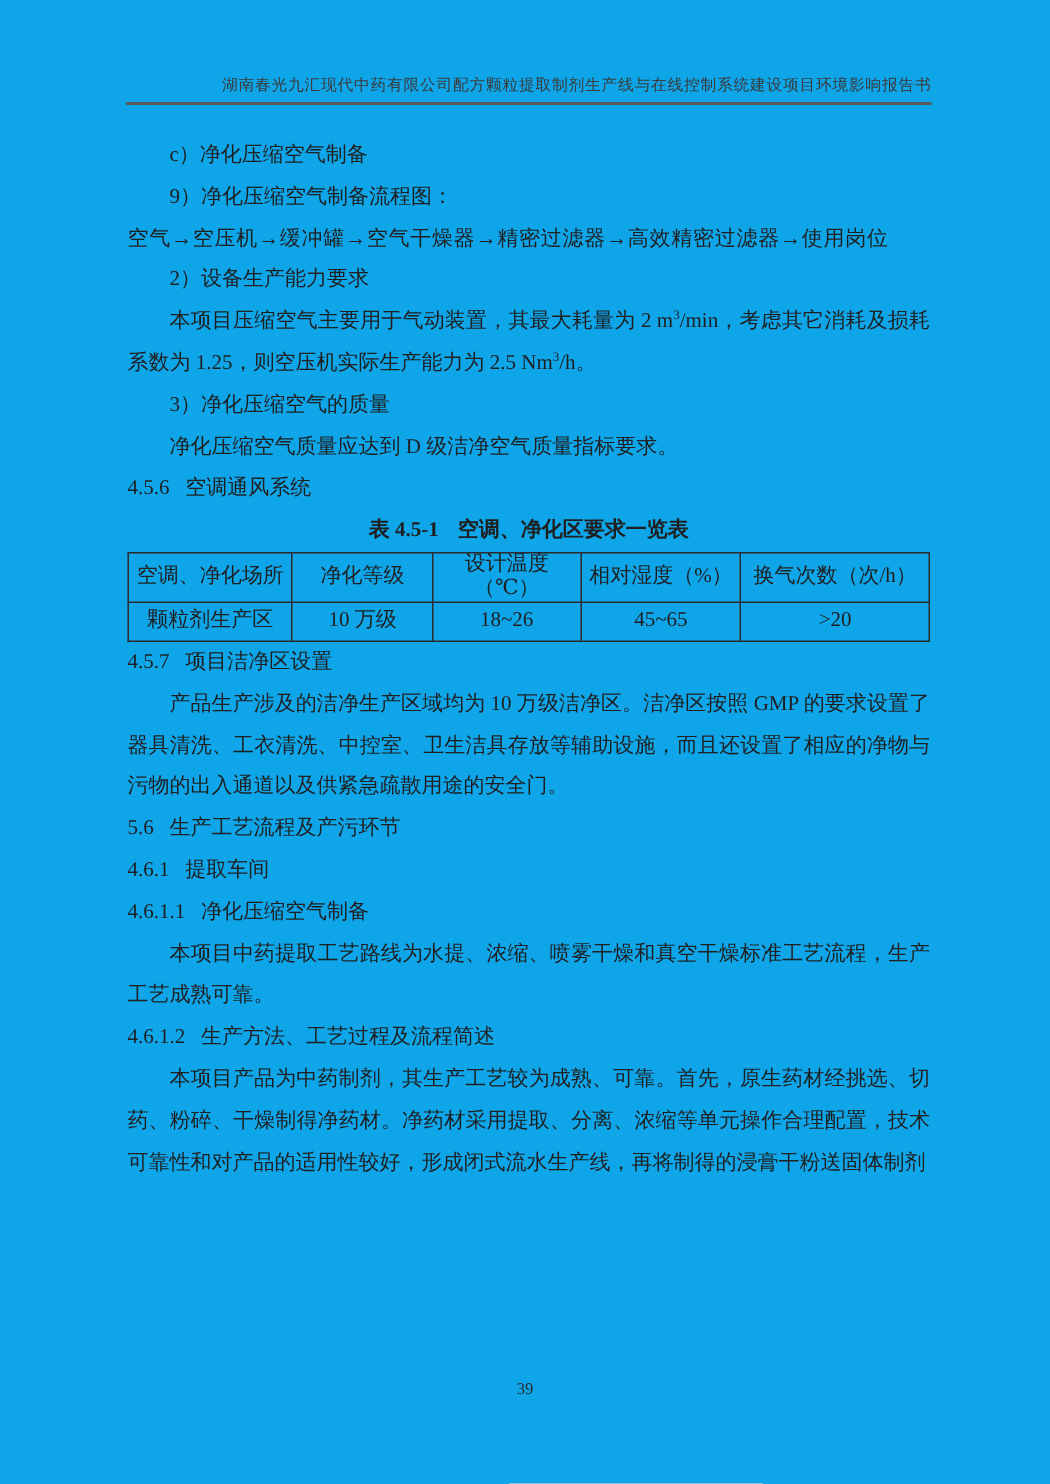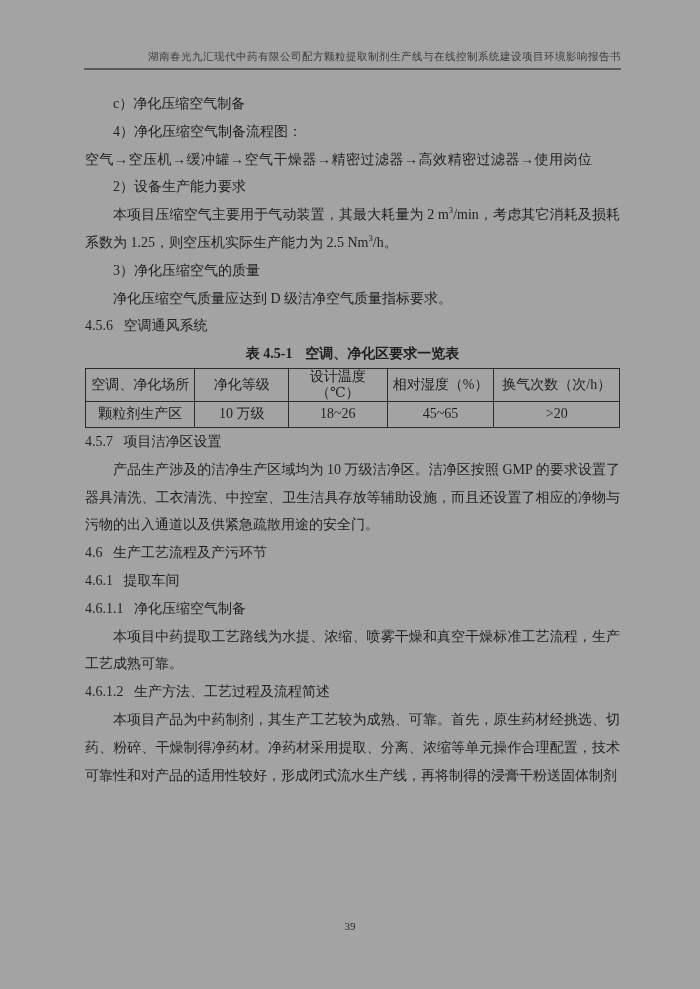--- a/index.html
+++ b/index.html
@@ -2,21 +2,21 @@
 <html lang="zh"><head>
 <meta charset="utf-8">
 <style>
   * { box-sizing: border-box; }
   html, body { margin: 0; padding: 0; background: #e8e8e8; }
   .page {
     position: relative;
     width: 700px;
     height: 989px;
     margin: 0 auto;
-    background: #a3a3a3;
+    background: #0ea5e9;
     font-family: "Liberation Serif", "DejaVu Serif", serif;
     color: #1f1f1f;
     overflow: hidden;
   }
   
   .page-header {
     position: absolute;
     top: 0; left: 84px;
     width: 537px;
   }
@@ -92,21 +92,21 @@
 <div class="page">
 
   <header class="page-header">
     <div class="header-title">湖南春光九汇现代中药有限公司配方颗粒提取制剂生产线与在线控制系统建设项目环境影响报告书</div>
     <div class="header-rule"></div>
   </header>
 
   <main class="content">
 
     <p class="indent2">c）净化压缩空气制备</p>
-    <p class="indent2">4）净化压缩空气制备流程图：</p>
+    <p class="indent2">9）净化压缩空气制备流程图：</p>
     <p class="flow-line">空气→空压机→缓冲罐→空气干燥器→精密过滤器→高效精密过滤器→使用岗位</p>
     <p class="indent2">2）设备生产能力要求</p>
 
     <p class="indent2"><span>本项目压缩空气主要用于气动装置，其最大耗量为 2 m</span><sup>3</sup><span>/min，考虑其它消耗及损耗系数为 1.25，则空压机实际生产能力为 2.5 Nm</span><sup>3</sup><span>/h。</span></p>
 
     <p class="indent2">3）净化压缩空气的质量</p>
     <p class="indent2">净化压缩空气质量应达到 D 级洁净空气质量指标要求。</p>
 
     <h3><span class="sec-num">4.5.6</span><span>空调通风系统</span></h3>
 
@@ -138,21 +138,21 @@
           <td>45~65</td>
           <td>&gt;20</td>
         </tr>
       </tbody>
     </table>
 
     <h3><span class="sec-num">4.5.7</span><span>项目洁净区设置</span></h3>
 
     <p class="indent2">产品生产涉及的洁净生产区域均为 10 万级洁净区。洁净区按照 GMP 的要求设置了器具清洗、工衣清洗、中控室、卫生洁具存放等辅助设施，而且还设置了相应的净物与污物的出入通道以及供紧急疏散用途的安全门。</p>
 
-    <h2><span class="sec-num">4.6</span><span>生产工艺流程及产污环节</span></h2>
+    <h2><span class="sec-num">5.6</span><span>生产工艺流程及产污环节</span></h2>
 
     <h3><span class="sec-num">4.6.1</span><span>提取车间</span></h3>
 
     <h4><span class="sec-num">4.6.1.1</span><span>净化压缩空气制备</span></h4>
 
     <p class="indent2">本项目中药提取工艺路线为水提、浓缩、喷雾干燥和真空干燥标准工艺流程，生产工艺成熟可靠。</p>
 
     <h4><span class="sec-num">4.6.1.2</span><span>生产方法、工艺过程及流程简述</span></h4>
 
 

